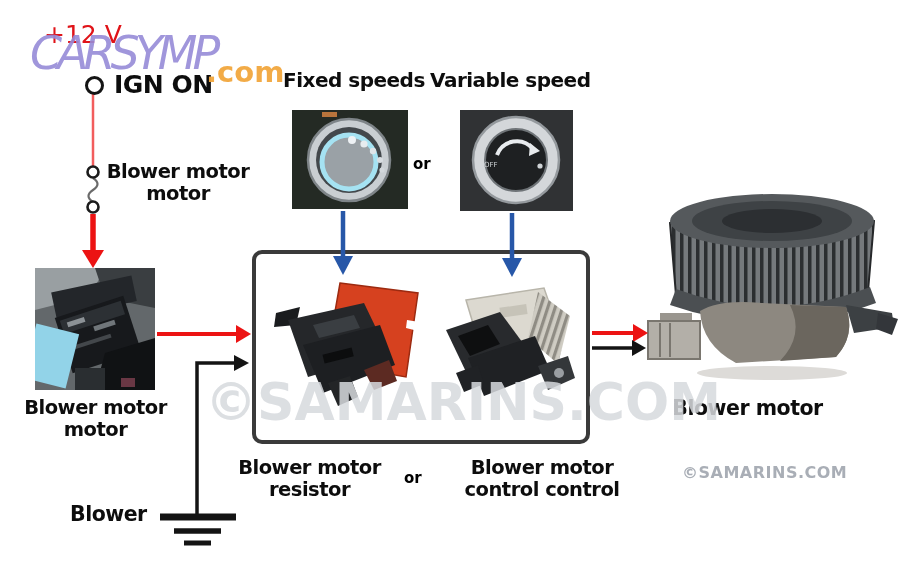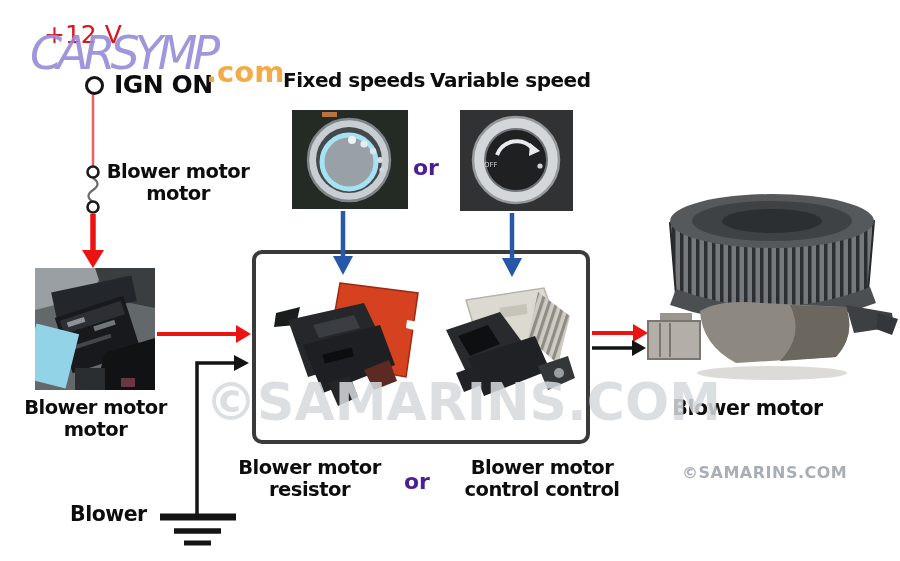--- a/index.html
+++ b/index.html
@@ -6,21 +6,21 @@
   .canvas {
     position:relative; width:900px; height:561px; background:#ffffff;
     overflow:hidden; font-family:"DejaVu Sans", sans-serif; color:#0d0d0d;
   }
   .abs { position:absolute; }
   .lbl {
     font-weight:bold; text-align:center; line-height:1.15;
     letter-spacing:-0.5px; color:#0d0d0d; white-space:nowrap;
   }
   .lbl span { display:block; }
-  .or-word { font-weight:bold; color:#4c1d95; font-size:22px; }
+  .or-word { font-weight:bold; color:#000000; font-size:15px; }
   
   .wm-brand {
     font-size:46px; font-weight:normal; font-style:italic; color:#968bd8;
     letter-spacing:-5px; opacity:.9; z-index:6; white-space:nowrap;
   }
   .wm-brand-suffix {
     font-size:29px; font-weight:600; color:#f2a73e;
     opacity:.95; z-index:6;
   }
   .wm-center {

